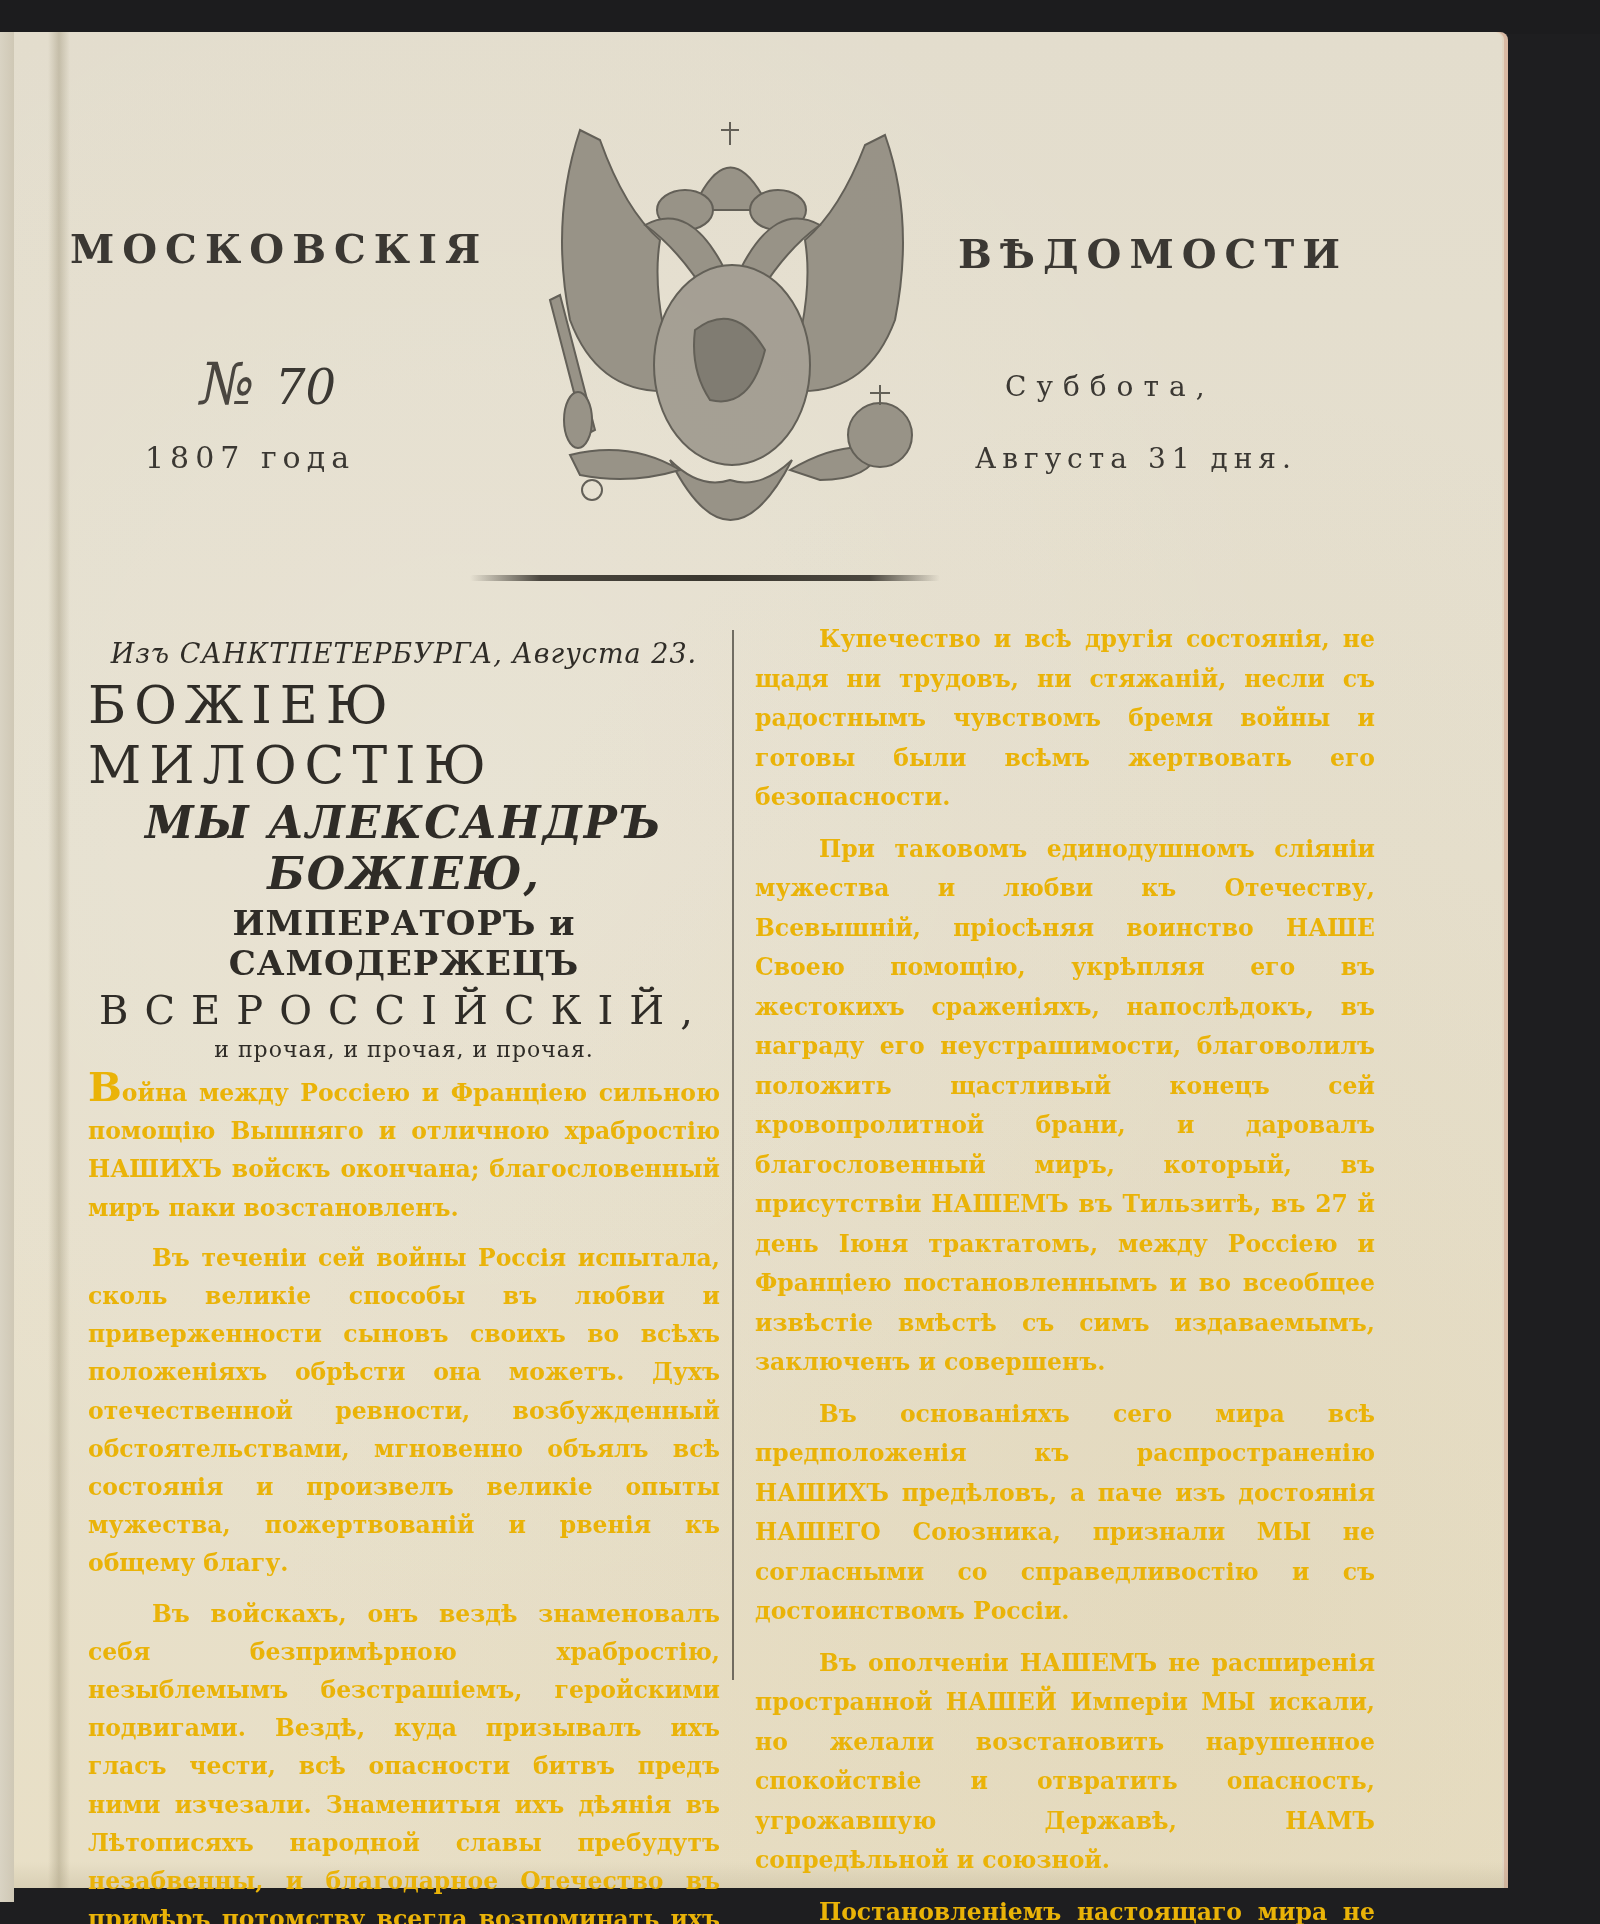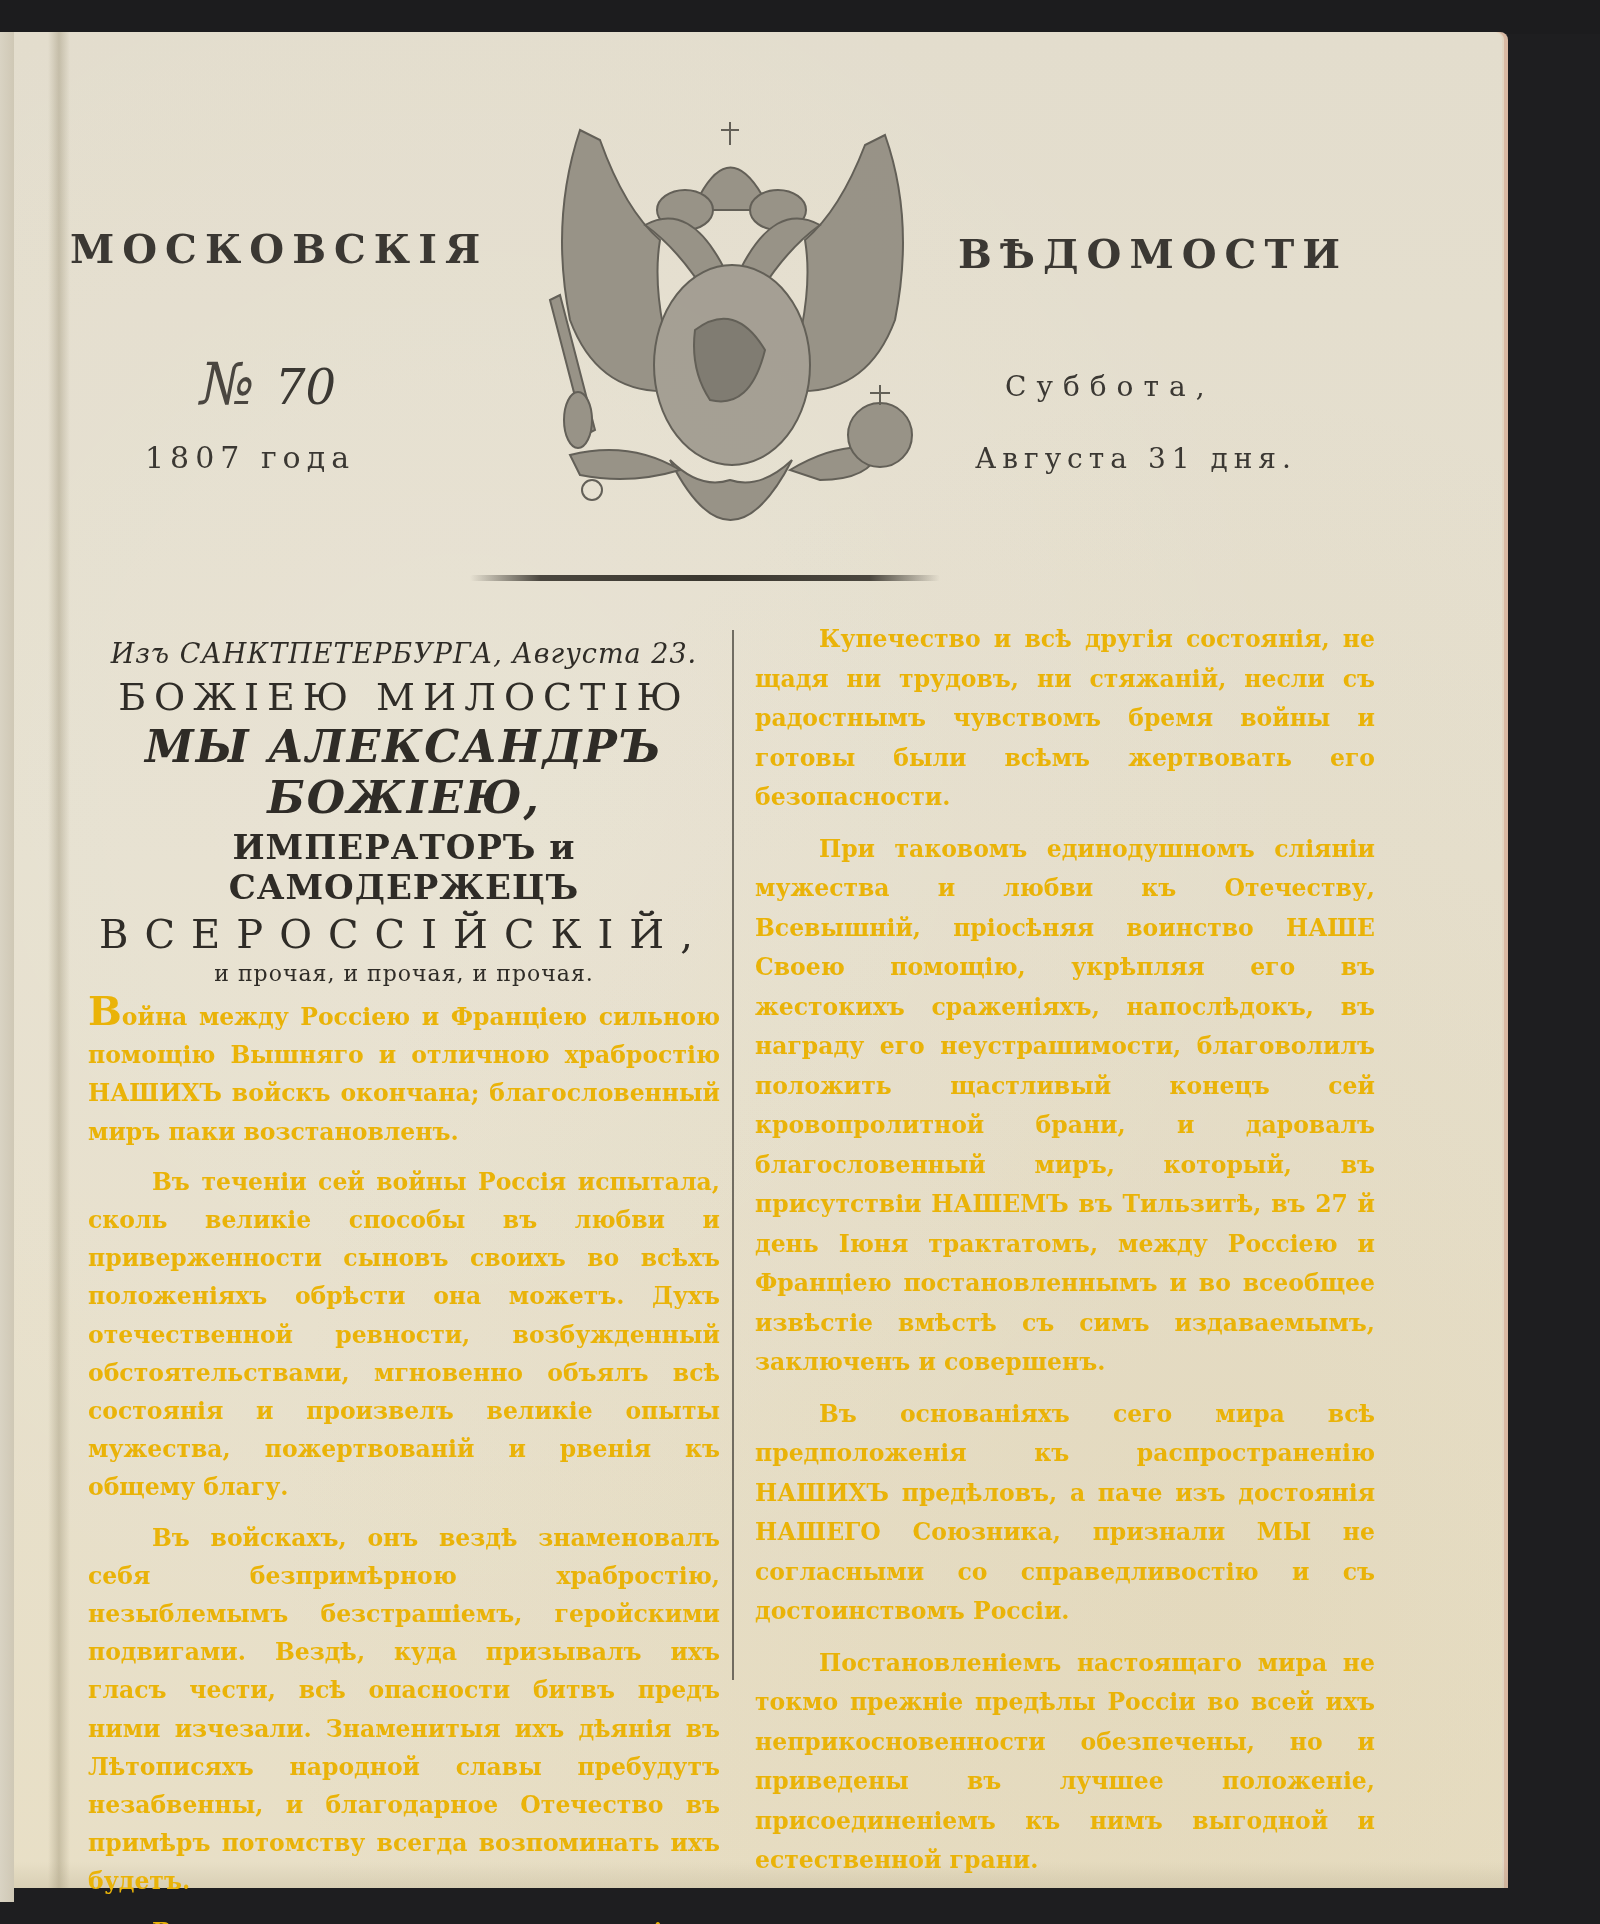--- a/index.html
+++ b/index.html
@@ -57,21 +57,21 @@
     border-radius: 3px;
   }
 
   
   .col { position: absolute; color: #2f2c27; font-family: "DejaVu Serif", serif; }
   .col-left { left: 88px; top: 620px; width: 632px; }
   .col-right { left: 755px; top: 620px; width: 620px; }
   .col-divider { position: absolute; left: 732px; top: 630px; width: 2px; height: 1050px; background: #4a463e; opacity: 0.75; }
 
   .dateline { text-align: center; font-style: italic; font-size: 27px; margin: 18px 0 6px; letter-spacing: 1px; }
-  .proclamation-line1 { text-align: center; font-size: 38px; letter-spacing: 8px; margin: 2px 0; }
+  .proclamation-line1 { font-size: 52px; letter-spacing: 8px; margin: 2px 0; }
   .proclamation-line2 { text-align: center; font-size: 44px; font-style: italic; font-weight: bold; letter-spacing: 2px; margin: 2px 0; }
   .proclamation-line3 { text-align: center; font-size: 34px; font-weight: bold; letter-spacing: 1px; margin: 4px 0; }
   .proclamation-line4 { text-align: center; font-size: 40px; letter-spacing: 16px; margin: 2px 0; }
   .proclamation-line5 { text-align: center; font-size: 22px; letter-spacing: 1px; margin: 4px 0 6px; }
 
   .para {
     font-size: 23.5px; line-height: 38.2px; text-align: justify;
     margin: 0 0 12px 0; font-weight: bold; color: #eab308;
   }
   .para.indent { text-indent: 64px; }
@@ -154,15 +154,16 @@
   <p class="para indent">Въ войскахъ, онъ вездѣ знаменовалъ себя безпримѣрною храбростію, незыблемымъ безстрашіемъ, геройскими подвигами. Вездѣ, куда призывалъ ихъ гласъ чести, всѣ опасности битвъ предъ ними изчезали. Знаменитыя ихъ дѣянія въ Лѣтописяхъ народной славы пребудутъ незабвенны, и благодарное Отечество въ примѣръ потомству всегда возпоминать ихъ будетъ.</p>
   <p class="para indent">Въ гражданскихъ сословіяхъ, Дворянство, шествуя по слѣдамъ его предковъ, знаменовало себя не только жертвами имущества, но и совершенною готовностію положить жизнь за славу Отечества.</p>
 </div>
 
 <div class="col-divider"></div>
 
 <div class="col col-right">
   <p class="para para-right indent">Купечество и всѣ другія состоянія, не щадя ни трудовъ, ни стяжаній, несли съ радостнымъ чувствомъ бремя войны и готовы были всѣмъ жертвовать его безопасности.</p>
   <p class="para para-right indent">При таковомъ единодушномъ сліяніи мужества и любви къ Отечеству, Всевышній, пріосѣняя воинство НАШЕ Своею помощію, укрѣпляя его въ жестокихъ сраженіяхъ, напослѣдокъ, въ награду его неустрашимости, благоволилъ положить щастливый конецъ сей кровопролитной брани, и даровалъ благословенный миръ, который, въ присутствіи НАШЕМЪ въ Тильзитѣ, въ 27 й день Іюня трактатомъ, между Россіею и Франціею постановленнымъ и во всеобщее извѣстіе вмѣстѣ съ симъ издаваемымъ, заключенъ и совершенъ.</p>
   <p class="para para-right indent">Въ основаніяхъ сего мира всѣ предположенія къ распространенію НАШИХЪ предѣловъ, а паче изъ достоянія НАШЕГО Союзника, признали МЫ не согласными со справедливостію и съ достоинствомъ Россіи.</p>
+  <p class="para para-right indent">Въ ополченіи НАШЕМЪ не расширенія пространной НАШЕЙ Имперіи МЫ искали, но желали возстановить нарушенное спокойствіе и отвратить опасность, угрожавшую Державѣ, НАМЪ сопредѣльной и союзной.</p>
   <p class="para para-right indent">Постановленіемъ настоящаго мира не токмо прежніе предѣлы Россіи во всей ихъ неприкосновенности обезпечены, но и приведены въ лучшее положеніе, присоединеніемъ къ нимъ выгодной и естественной грани.</p>
 
 </div>
 
 </body></html>

